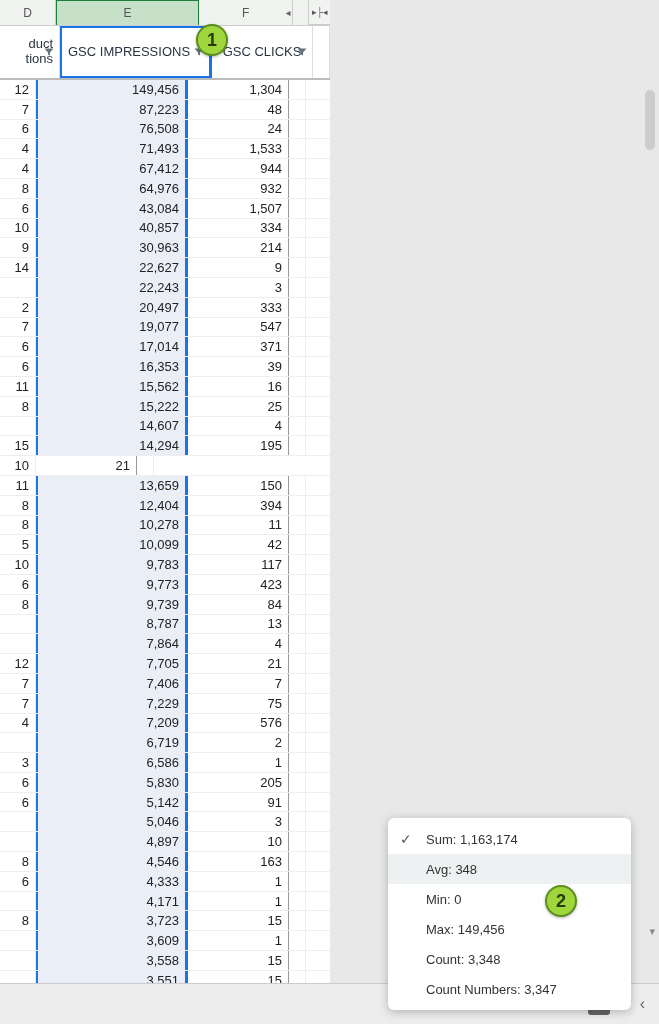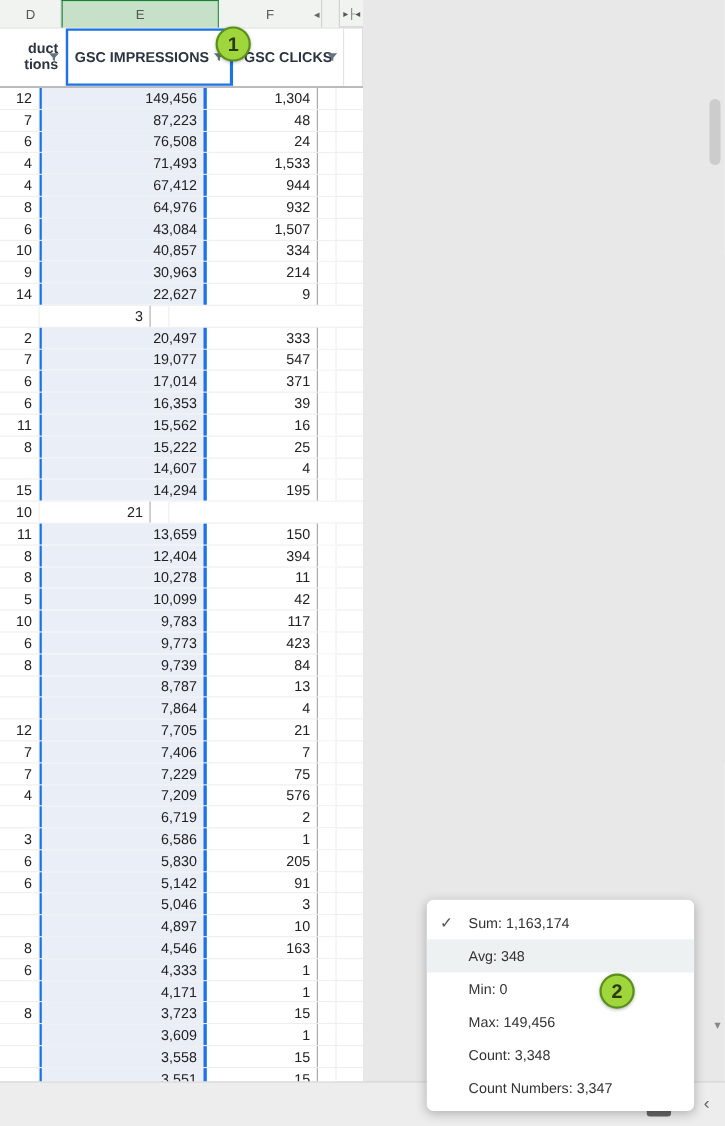--- a/index.html
+++ b/index.html
@@ -59,21 +59,21 @@
     border-bottom: 1px solid #ccc;
   }
   .freeze-row {
     display: flex;
     height: 54px;
     border-bottom: 2px solid #bbb;
   }
   .header-cell {
     display: flex;
     align-items: center;
-    font-weight: 700;
+    font-weight: 400;
     font-size: 13px;
     color: #2a3440;
     background: #fff;
     border-right: 1px solid #ddd;
     padding: 4px 6px;
     position: relative;
     line-height: 1.15;
   }
   .header-cell.d { width: 60px; text-align: right; }
   .header-cell.e { width: 152px; justify-content: flex-start; border: 2px solid #1a73e8; border-right: 3px solid #1a73e8; }
@@ -301,20 +301,21 @@
           <div class="cell g"></div>
         </div>
         <div class="data-row">
           <div class="cell d">14</div>
           <div class="cell e">22,627</div>
           <div class="cell f">9</div>
           <div class="cell g"></div>
         </div>
         <div class="data-row">
           <div class="cell d"></div>
+          <div class="cell e">22,243</div>
           <div class="cell f">3</div>
           <div class="cell g"></div>
         </div>
         <div class="data-row">
           <div class="cell d">2</div>
           <div class="cell e">20,497</div>
           <div class="cell f">333</div>
           <div class="cell g"></div>
         </div>
         <div class="data-row">

